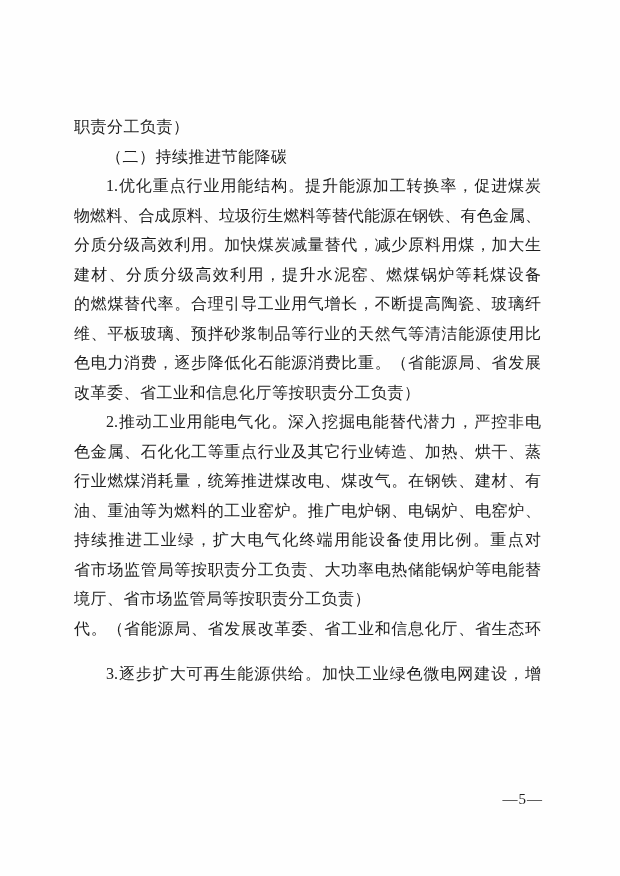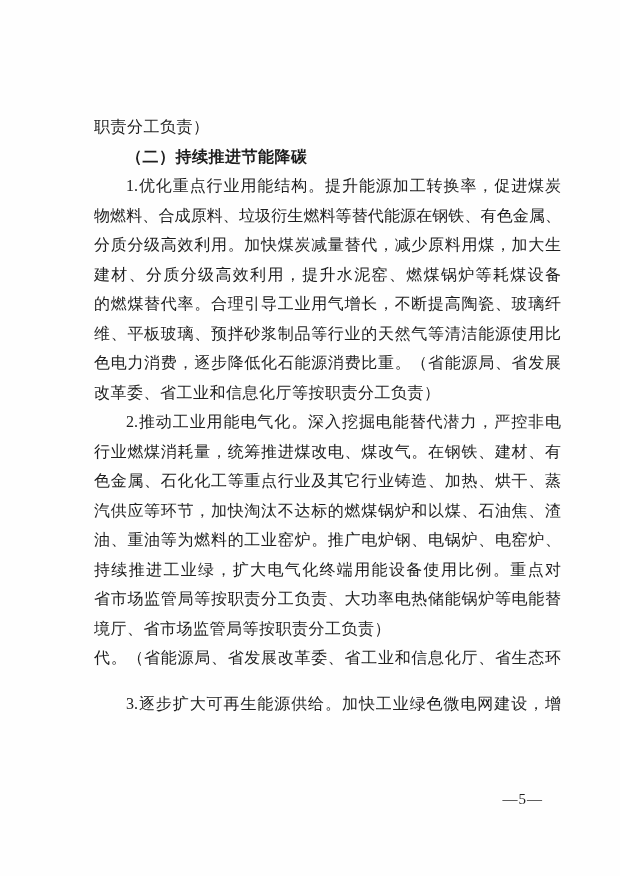--- a/index.html
+++ b/index.html
@@ -10,42 +10,42 @@
     position: relative;
     width: 620px;
     height: 876px;
     background: #fefefe;
     font-family: "Liberation Serif", "DejaVu Serif", serif;
     color: #1e1e1e;
     overflow: hidden;
   }
   .textblock {
     position: absolute;
-    left: 94px;
+    left: 74px;
     top: 112px;
     width: 467px;
   }
   .line {
     font-size: 16px;
     height: 29.5px;
     line-height: 29.5px;
     text-align: left;
     letter-spacing: 0.5px;
   }
   .line.justify {
     text-align: justify;
     text-align-last: justify;
     text-justify: inter-character;
     letter-spacing: 0;
   }
   .line.indent {
     text-indent: 2em;
   }
   .line.bold {
-    font-weight: 700;
+    font-weight: 400;
   }
   .line.gap {
     margin-top: 16px;
   }
   .page-number {
     position: absolute;
     top: 790px;
     right: 77px;
     font-size: 15px;
     line-height: 18px;
@@ -63,23 +63,22 @@
       <div class="line indent bold">（二）持续推进节能降碳</div>
       <div class="line justify indent">1.优化重点行业用能结构。提升能源加工转换率，促进煤炭</div>
       <div class="line justify">物燃料、合成原料、垃圾衍生燃料等替代能源在钢铁、有色金属、</div>
       <div class="line justify">分质分级高效利用。加快煤炭减量替代，减少原料用煤，加大生</div>
       <div class="line justify">建材、分质分级高效利用，提升水泥窑、燃煤锅炉等耗煤设备</div>
       <div class="line justify">的燃煤替代率。合理引导工业用气增长，不断提高陶瓷、玻璃纤</div>
       <div class="line justify">维、平板玻璃、预拌砂浆制品等行业的天然气等清洁能源使用比</div>
       <div class="line justify">色电力消费，逐步降低化石能源消费比重。（省能源局、省发展</div>
       <div class="line">改革委、省工业和信息化厅等按职责分工负责）</div>
       <div class="line justify indent">2.推动工业用能电气化。深入挖掘电能替代潜力，严控非电</div>
+      <div class="line justify">色金属、石化化工等重点行业及其它行业铸造、加热、烘干、蒸</div>
       <div class="line justify">行业燃煤消耗量，统筹推进煤改电、煤改气。在钢铁、建材、有</div>
-      <div class="line justify">色金属、石化化工等重点行业及其它行业铸造、加热、烘干、蒸</div>
-      <div class="line justify">汽供应等环节，加快淘汰不达标的燃煤锅炉和以煤、石油焦、渣</div>
       <div class="line justify">油、重油等为燃料的工业窑炉。推广电炉钢、电锅炉、电窑炉、</div>
       <div class="line justify">持续推进工业绿，扩大电气化终端用能设备使用比例。重点对</div>
       <div class="line justify">省市场监管局等按职责分工负责、大功率电热储能锅炉等电能替</div>
       <div class="line">境厅、省市场监管局等按职责分工负责）</div>
       <div class="line justify">代。（省能源局、省发展改革委、省工业和信息化厅、省生态环</div>
       <div class="line justify indent gap">3.逐步扩大可再生能源供给。加快工业绿色微电网建设，增</div>
     </div>
   <div class="page-number">—5—</div>
 </div>
 

